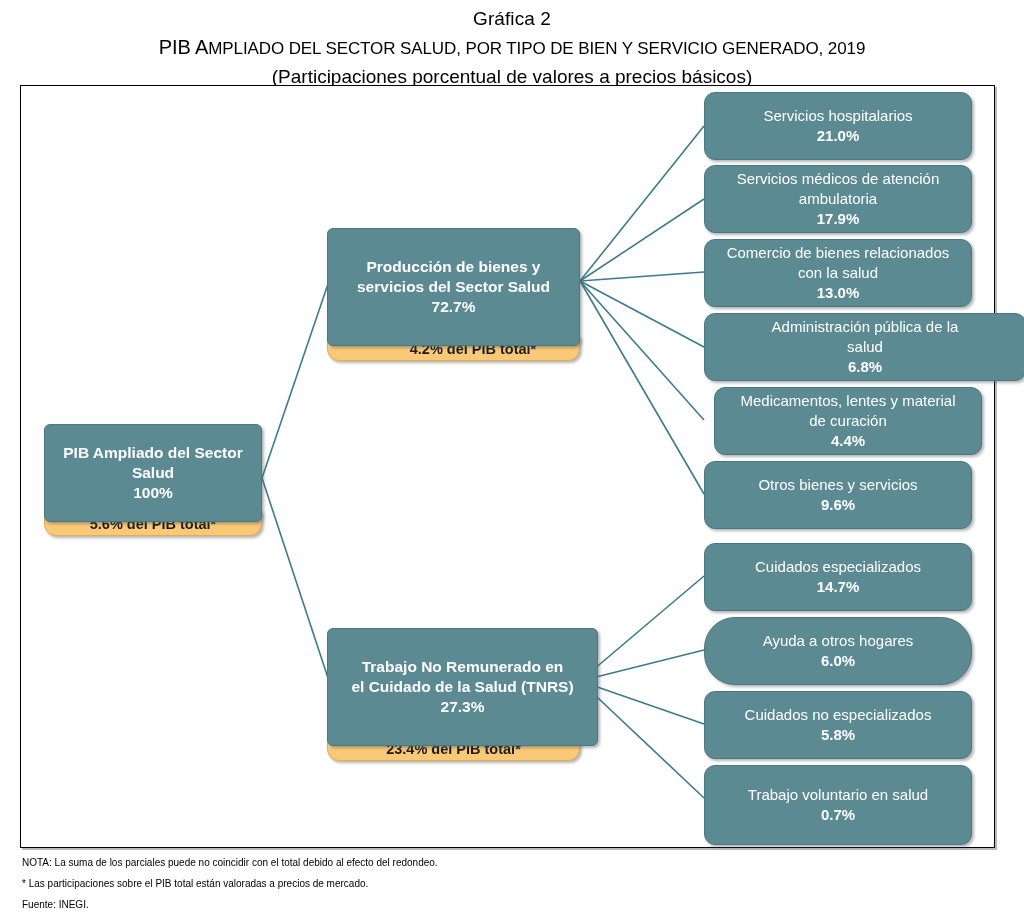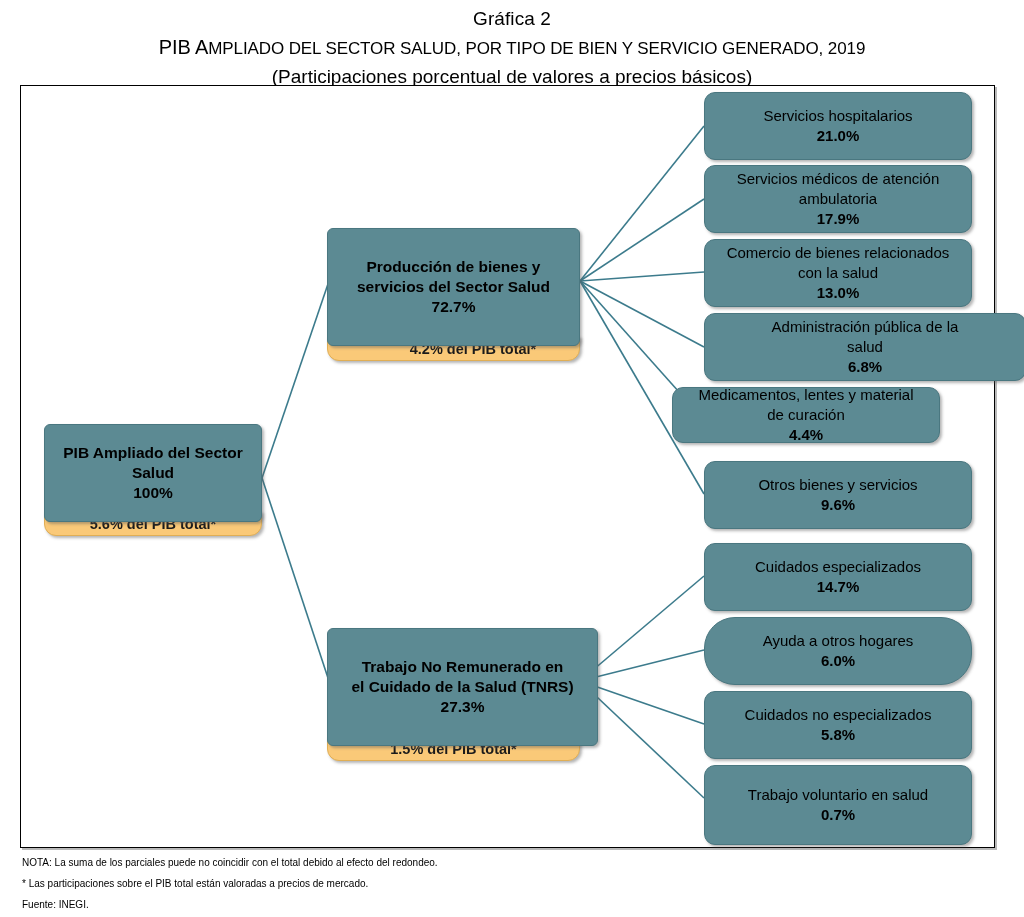--- a/index.html
+++ b/index.html
@@ -24,21 +24,21 @@
 
   
   .wires{position:absolute;left:0;top:0;width:1024px;height:917px;pointer-events:none;}
 
   
   .node{
     position:absolute;box-sizing:border-box;
     background:#5c8a93;
     border:1px solid #4a7780;
     border-radius:12px;
-    color:#000000;
+    color:#ffffff;
     display:flex;flex-direction:column;align-items:center;justify-content:center;
     text-align:center;
     box-shadow:2px 2px 3px rgba(90,90,90,.45);
     z-index:3;
   }
   .node .ttl{display:block;}
   .node .pct{display:block;font-weight:bold;}
 
   
   .trunk{font-weight:bold;font-size:15.5px;line-height:20px;padding:0 12px;border-radius:6px;}
@@ -92,21 +92,21 @@
 
     <line x1="580" y1="681" x2="704" y2="576"></line>
     <line x1="580" y1="681" x2="704" y2="650"></line>
     <line x1="580" y1="681" x2="704" y2="724"></line>
     <line x1="580" y1="681" x2="704" y2="798"></line>
   </g>
 </svg>
 
 <div class="band" style="left:44px;  top:511px; width:218px; height:25px;">5.6% del PIB total*</div>
 <div class="band" style="left:327px; top:336px; width:253px; height:25px;padding-left:39px;">4.2% del PIB total*</div>
-<div class="band" style="left:327px; top:736px; width:253px; height:25px;">1.5% del PIB total*</div>
+<div class="band" style="left:327px; top:736px; width:253px; height:25px;">23.4% del PIB total*</div>
 
 <div class="node trunk" style="left:44px; top:424px; width:218px; height:98px;">
   <span class="ttl">PIB Ampliado del Sector</span>
   <span class="ttl">Salud</span>
   <span class="pct">100%</span>
 </div>
 
 <div class="node trunk" style="left:327px; top:228px; width:253px; height:118px;">
   <span class="ttl">Producción de bienes y</span>
   <span class="ttl">servicios del Sector Salud</span>
@@ -135,21 +135,21 @@
   <span class="ttl">con la salud</span>
   <span class="pct">13.0%</span>
 </div>
 
 <div class="node leaf" style="left:704px; top:313px; width:322px; height:68px;">
   <span class="ttl">Administración pública de la</span>
   <span class="ttl">salud</span>
   <span class="pct">6.8%</span>
 </div>
 
-<div class="node leaf" style="left:672px; top:387px; width:268px; height:56px;">
+<div class="node leaf" style="left:714px; top:387px; width:268px; height:68px;">
   <span class="ttl">Medicamentos, lentes y material</span>
   <span class="ttl">de curación</span>
   <span class="pct">4.4%</span>
 </div>
 
 <div class="node leaf" style="left:704px; top:461px; width:268px; height:68px;">
   <span class="ttl">Otros bienes y servicios</span>
   <span class="pct">9.6%</span>
 </div>
 

